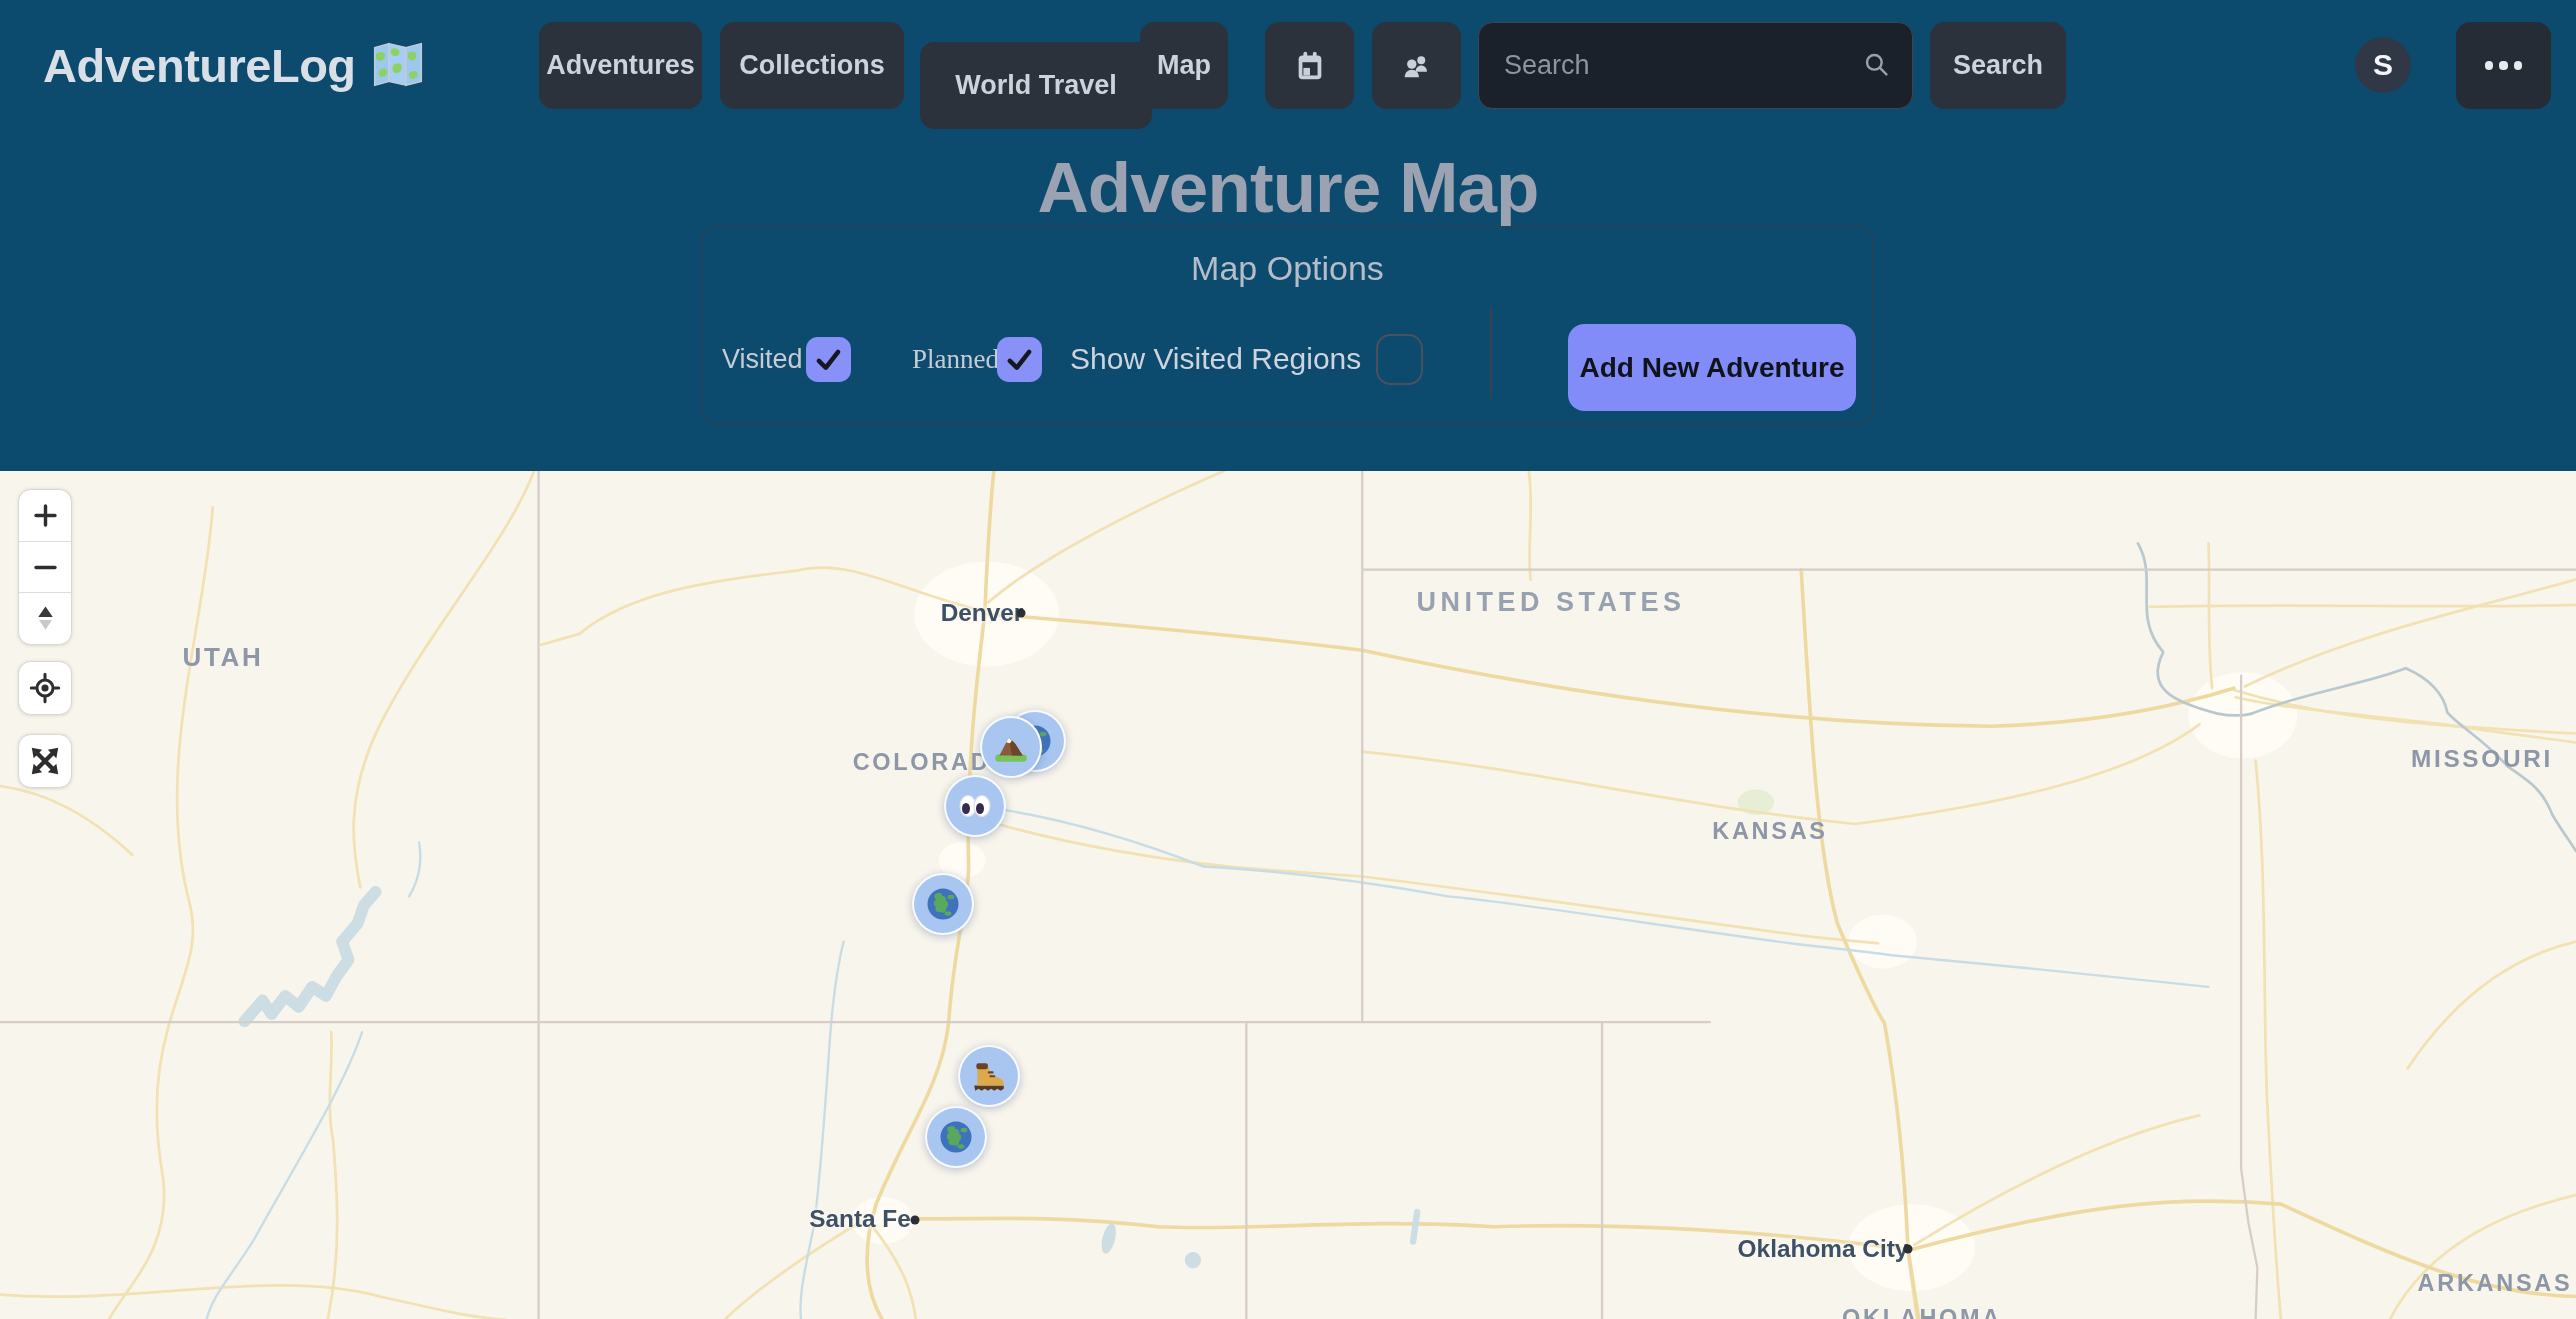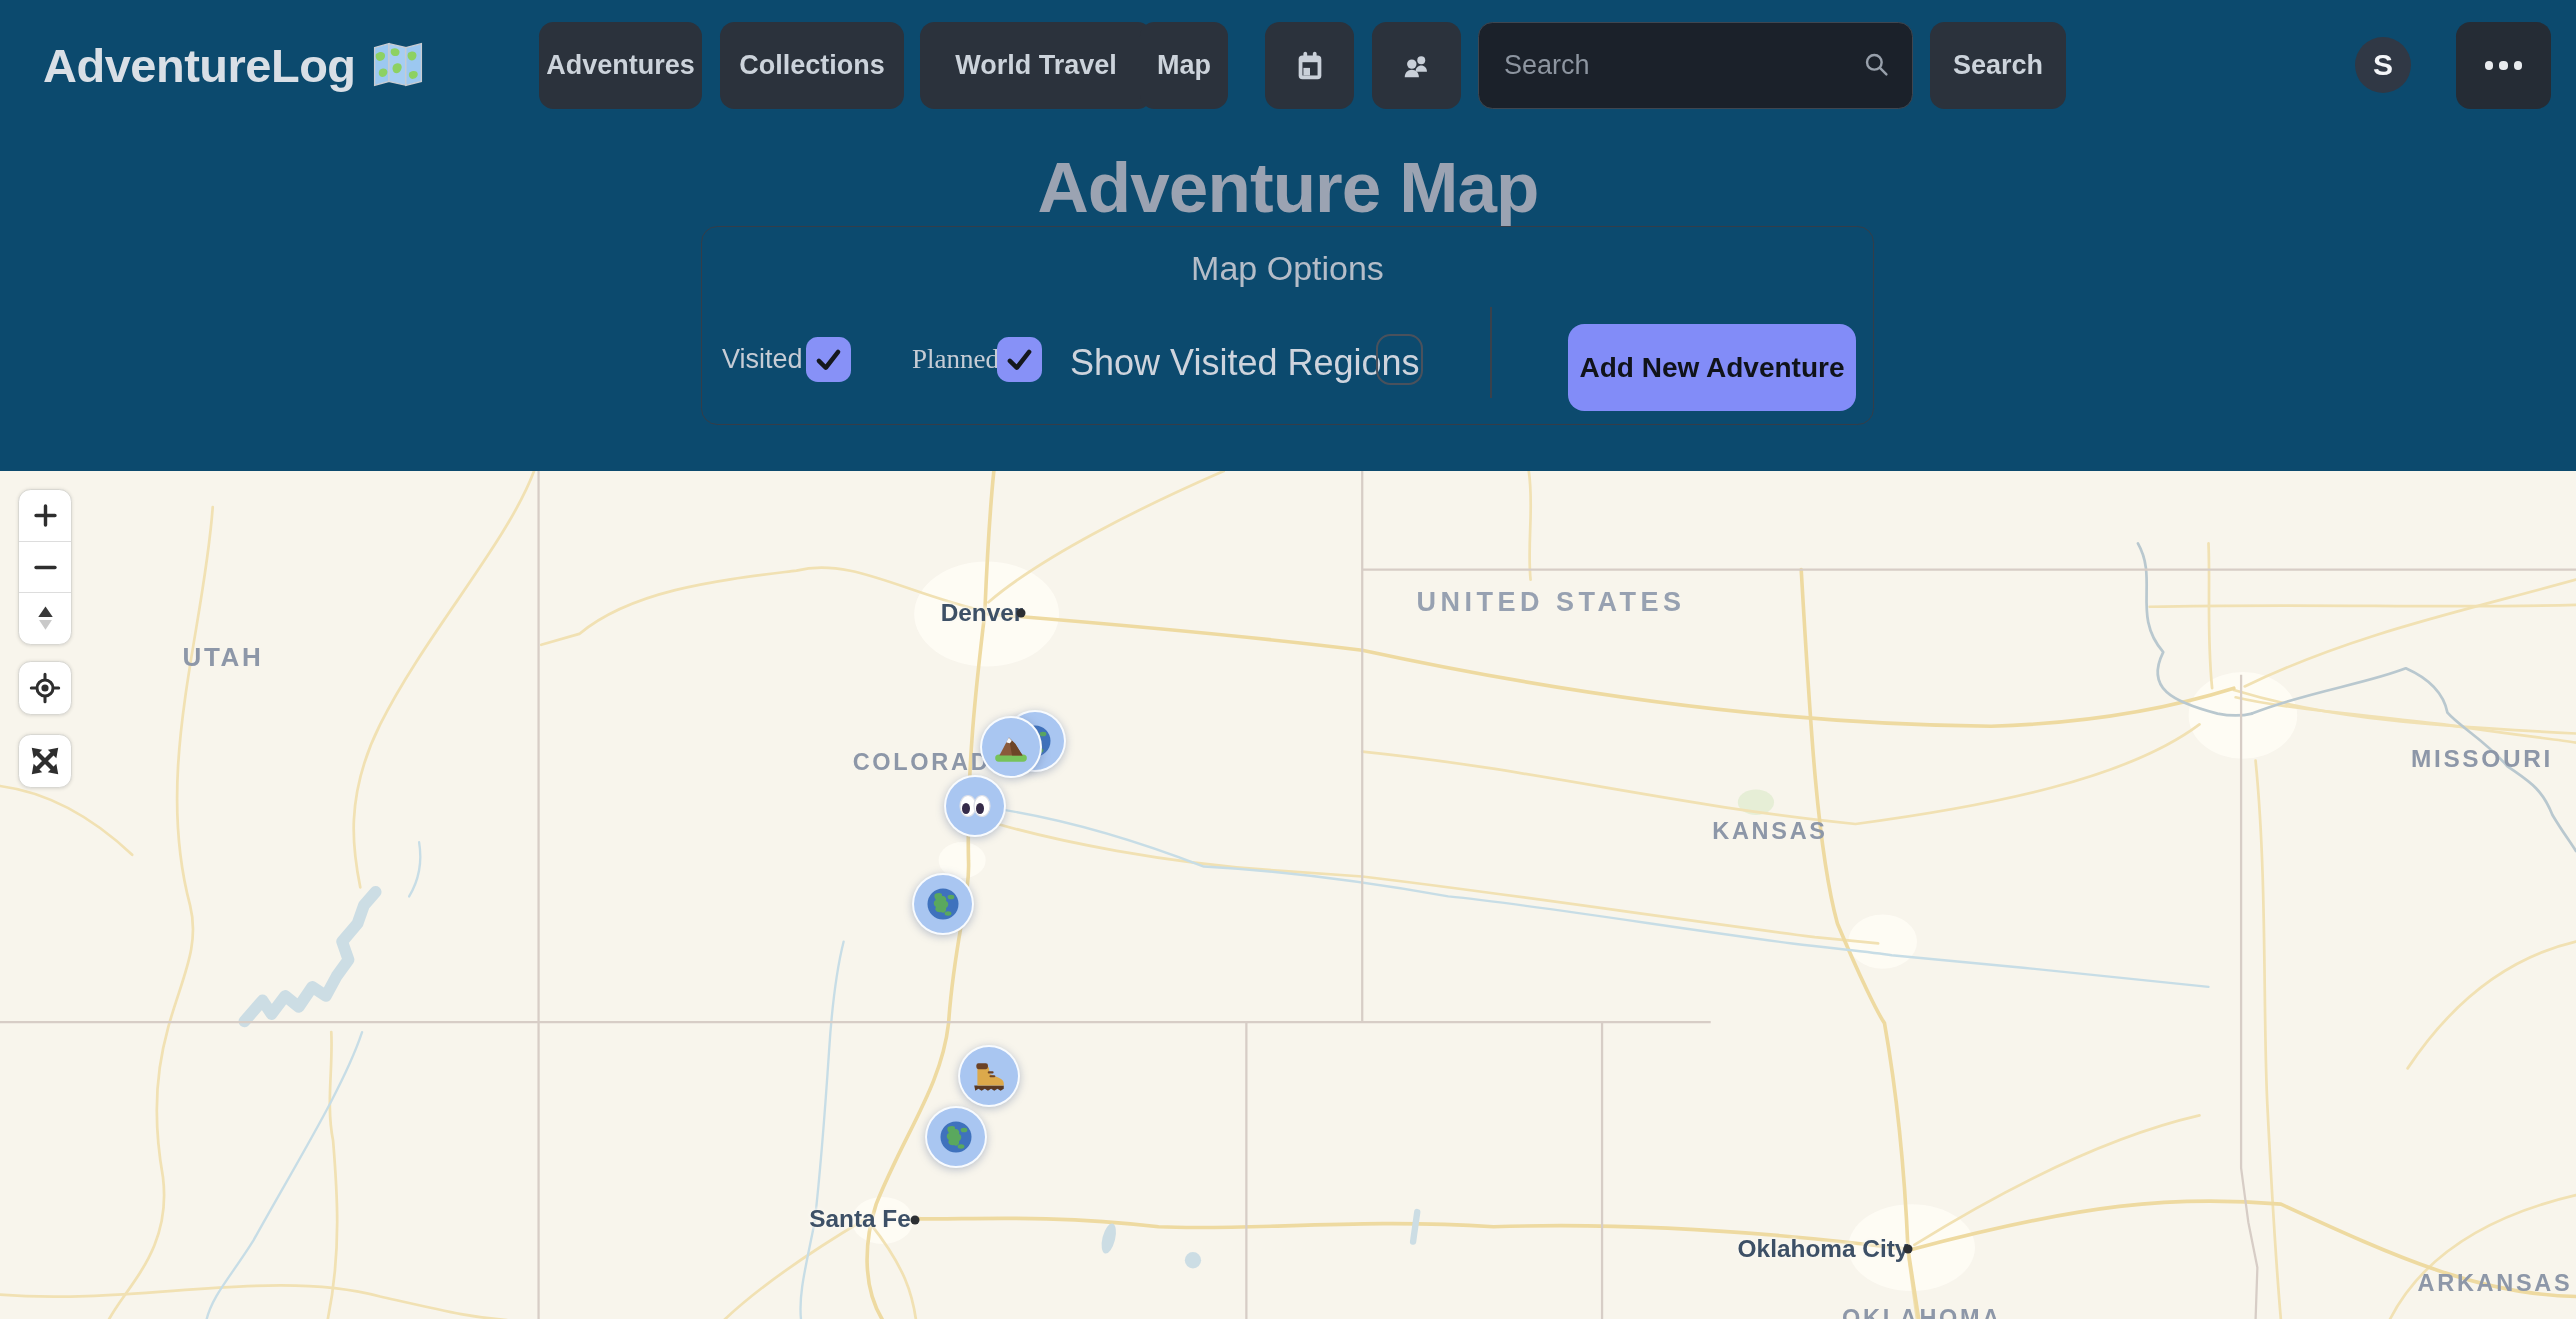--- a/index.html
+++ b/index.html
@@ -26,21 +26,21 @@
   .more-btn i{width:8.1px;height:8.1px;border-radius:50%;background:#e8ebee;display:block;}
 
   
   .page-title{position:absolute;left:0;right:0;top:147px;text-align:center;font-size:71px;
         font-weight:700;color:#9ba3b2;letter-spacing:-0.9px;}
   .card{position:absolute;left:701px;top:226px;width:1173px;height:199px;box-sizing:border-box;
         border:1.8px solid #353d48;border-radius:16.3px;}
   .card-title{position:absolute;left:0;right:0;top:22px;text-align:center;font-size:34px;
         font-weight:400;color:#b5bdc8;}
   .opt-label{position:absolute;top:117px;font-size:27px;color:#c6ccd5;white-space:nowrap;}
-  .opt-label.big{font-size:36px;color:#ced4dd;top:115px;}
+  .opt-label.big{font-size:30px;color:#ced4dd;top:115px;}
   .cbx{position:absolute;width:45px;height:45px;border-radius:11.8px;background:#8791f7;
         display:flex;align-items:center;justify-content:center;cursor:pointer;}
   .cbx.off{background:transparent;border:2.3px solid #4a515c;width:47px;height:51px;border-radius:14.5px;box-sizing:border-box;}
   .vdiv{position:absolute;left:788px;top:80px;width:1.8px;height:91px;background:#3a414b;}
   .add-btn{position:absolute;left:866px;top:81px;width:288px;height:87px;background:#828cf8;
         color:#10131a;border:none;border-radius:16.3px;font-size:28px;font-weight:600;
         font-family:inherit;cursor:pointer;margin-top:16px;}
 
   
   .map{position:absolute;left:0;top:471px;width:2576px;height:849px;background:#f8f5ec;overflow:hidden;cursor:grab;}
@@ -87,21 +87,21 @@
           <path d="M17,18 C22,15 25,20 21,24 C17,27 14,21 17,18 Z" fill="#8dd163"></path>
           <path d="M28,9 C33,6 36,10 33,14 C29,17 26,12 28,9 Z" fill="#8dd163"></path>
           <path d="M29,24 C34,21 37,25 34,28 C30,31 27,27 29,24 Z" fill="#8dd163"></path>
         </svg>
       </span>
     </div>
 
     <nav id="nav-buttons">
         <button class="hbtn" style="left: 539px; width: 163px;">Adventures</button>
         <button class="hbtn" style="left: 720px; width: 184px;">Collections</button>
-        <button class="hbtn" style="left: 920px; width: 232px;">World Travel</button>
+        <button class="hbtn" style="left: 920px; width: 232px; margin-top: 20px;">World Travel</button>
         <button class="hbtn" style="left: 1140px; width: 88px;">Map</button>
       </nav>
 
     <button class="hbtn icon-btn" style="left:1265px;width:89px;">
       <span>
         <svg width="34" height="34" viewBox="0 0 36 36">
           <rect x="6" y="7" width="24" height="25" rx="4" fill="#c9d0d9"></rect>
           <rect x="10" y="14" width="16" height="14" fill="#2b323c"></rect>
           <rect x="11" y="20" width="7" height="8" fill="#c9d0d9"></rect>
           <rect x="11" y="3" width="4" height="7" rx="2" fill="#c9d0d9"></rect>

